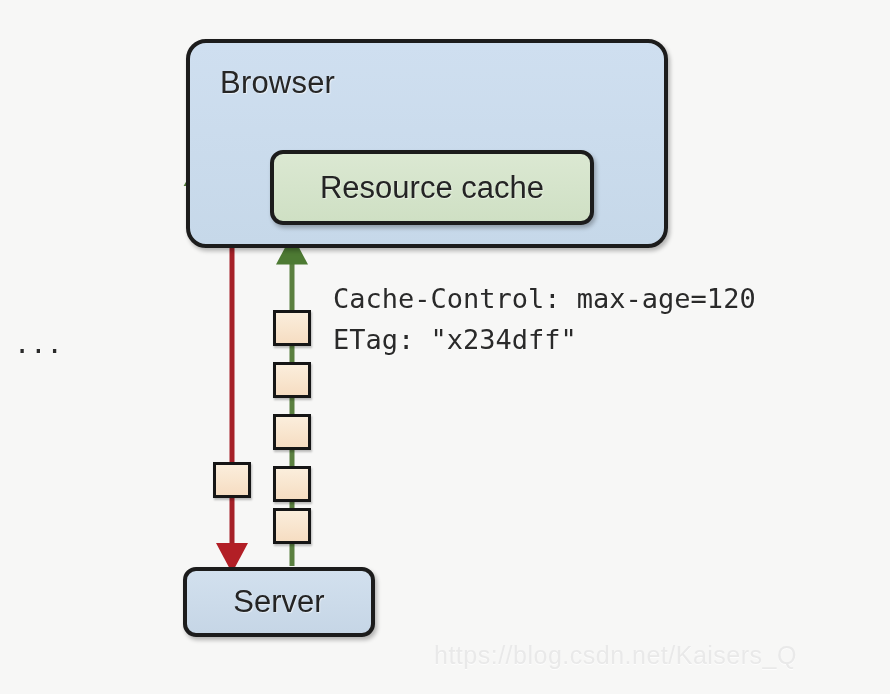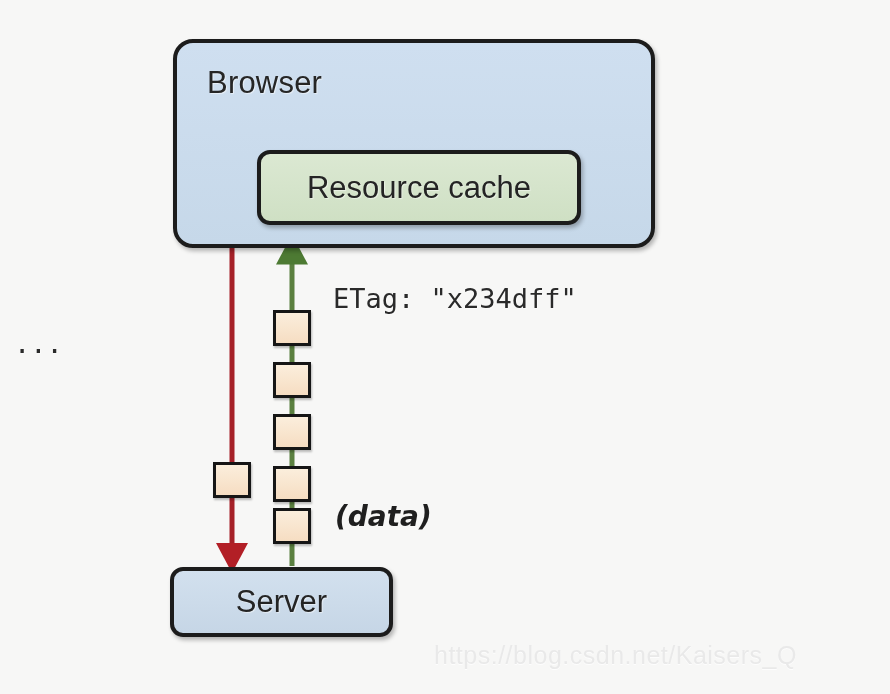--- a/index.html
+++ b/index.html
@@ -21,20 +21,21 @@
 
   
   .node-box {
     position: absolute;
     box-sizing: border-box;
     border: 4px solid #1c1c1c;
     border-radius: 16px;
     display: flex;
     align-items: center;
     box-shadow: 2px 3px 4px rgba(0,0,0,0.28);
+    margin-left: 13px;
   }
 
   #browser-box {
     left: 173px;
     top: 39px;
     width: 482px;
     height: 209px;
     background: linear-gradient(180deg, #cfdff0 0%, #c6d8e9 100%);
     border-radius: 20px;
     align-items: flex-start;
@@ -63,21 +64,21 @@
   #cache-label {
     font-size: 31px;
     color: #242424;
     text-shadow: 1px 1px 1px rgba(255,255,255,0.5);
     white-space: nowrap;
   }
 
   #server-box {
     left: 170px;
     top: 567px;
-    width: 223px;
+    width: 192px;
     height: 70px;
     background: linear-gradient(180deg, #d2e0ee 0%, #c6d6e6 100%);
     border-radius: 13px;
     justify-content: center;
   }
   #server-label {
     font-size: 31px;
     color: #242424;
     text-shadow: 1px 1px 1px rgba(255,255,255,0.5);
     white-space: nowrap;
@@ -210,20 +211,20 @@
 
   <div class="packet" style="left:273px; top:310px;"></div>
   <div class="packet" style="left:273px; top:362px;"></div>
   <div class="packet" style="left:273px; top:414px;"></div>
   <div class="packet" style="left:273px; top:466px;"></div>
   <div class="packet" style="left:273px; top:508px;"></div>
 
   <div class="mono" id="req-line-2">...</div>
 
   <div id="resp-block">
+    <div class="resp-line">Cache-Control: max-age=120</div>
     <div class="resp-line">ETag: "x234dff"</div>
   </div>
 
-  <div id="data-label">(data)</div>
 
   <div id="watermark">https://blog.csdn.net/Kaisers_Q</div>
 
 </div>
 
 </body></html>

